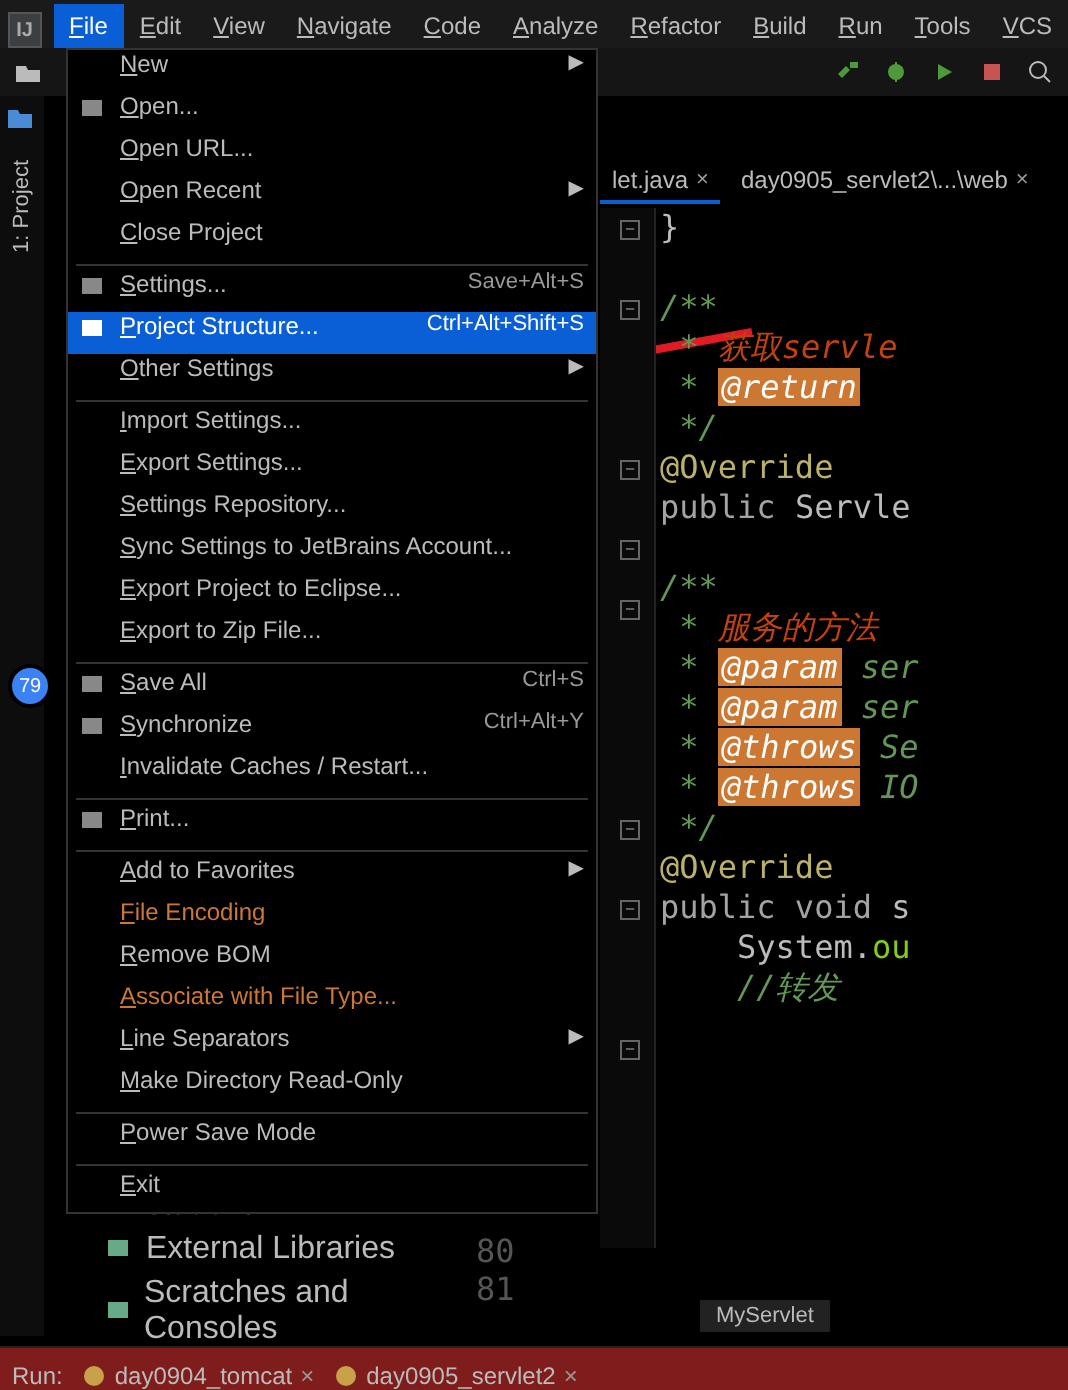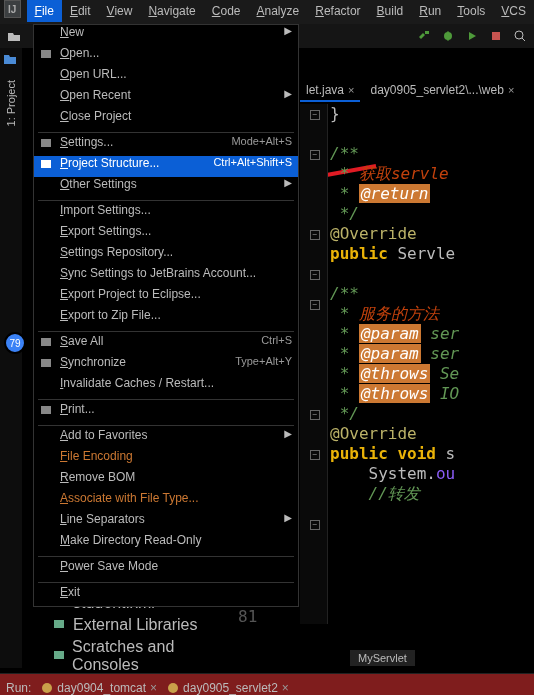--- a/index.html
+++ b/index.html
@@ -10,21 +10,21 @@
   color: #bbbbbb;
   width: 534px;
   height: 695px;
   overflow: hidden;
   position: relative;
 }
 .menubar {
   background: #1a1a1a;
   height: 24px;
   display: flex;
-  align-items: flex-start;
+  align-items: flex-end;
   padding-left: 4px;
 }
 .menubar .logo {
   width: 18px; height: 18px;
   background: #3c3f41;
   border: 1px solid #555;
   margin-right: 6px;
   display: flex;
   align-items: center;
   justify-content: center;
@@ -195,28 +195,28 @@
 }
 .code-content {
   position: absolute;
   left: 30px;
   top: 0;
   white-space: pre;
 }
 .c-comment { color: #629755; font-style: italic; }
 .c-comment-kw { background: #cc7832; color: #fff; font-style: italic; padding: 0 2px; }
 .c-annotation { color: #bbb268; }
-.c-keyword { color: #eab308; font-weight: bold; }
+.c-keyword { color: #a3a3a3; }
 .c-text { color: #bbbbbb; }
-.c-method { color: #8b5cf6; }
+.c-method { color: #84cc16; }
 .c-cn { color: #c2410c; font-style: italic; }
 .line-numbers {
   position: absolute;
   left: 238px;
-  top: 588px;
+  top: 616px;
   font-family: Consolas, monospace;
   font-size: 16px;
   color: #555;
 }
 .bottom-tab {
   position: absolute;
   left: 350px;
   top: 650px;
   font-size: 11px;
   color: #bbb;
@@ -353,21 +353,21 @@
       <span class="label"><u>C</u>lose Project</span>
     </div>
     <div class="sep"></div>
     <div class="menu-item">
       <span class="mi-icon">
         <svg width="14" height="14" viewBox="0 0 14 14">
           <rect fill="#888" x="2" y="3" width="10" height="8"></rect>
         </svg>
       </span>
       <span class="label"><u>S</u>ettings...</span>
-      <span class="shortcut">Mode+Alt+S</span>
+      <span class="shortcut">Save+Alt+S</span>
     </div>
     <div class="menu-item selected">
       <span class="mi-icon">
         <svg width="14" height="14" viewBox="0 0 14 14">
           <rect fill="#fff" x="2" y="3" width="10" height="8"></rect>
         </svg>
       </span>
       <span class="label"><u>P</u>roject Structure...</span>
       <span class="shortcut">Ctrl+Alt+Shift+S</span>
     </div>
@@ -404,21 +404,21 @@
       <span class="label"><u>S</u>ave All</span>
       <span class="shortcut">Ctrl+S</span>
     </div>
     <div class="menu-item">
       <span class="mi-icon">
         <svg width="14" height="14" viewBox="0 0 14 14">
           <rect fill="#888" x="2" y="3" width="10" height="8"></rect>
         </svg>
       </span>
       <span class="label"><u>S</u>ynchronize</span>
-      <span class="shortcut">Type+Alt+Y</span>
+      <span class="shortcut">Ctrl+Alt+Y</span>
     </div>
     <div class="menu-item">
       <span class="label"><u>I</u>nvalidate Caches / Restart...</span>
     </div>
     <div class="sep"></div>
     <div class="menu-item">
       <span class="mi-icon">
         <svg width="14" height="14" viewBox="0 0 14 14">
           <rect fill="#888" x="2" y="3" width="10" height="8"></rect>
         </svg>

